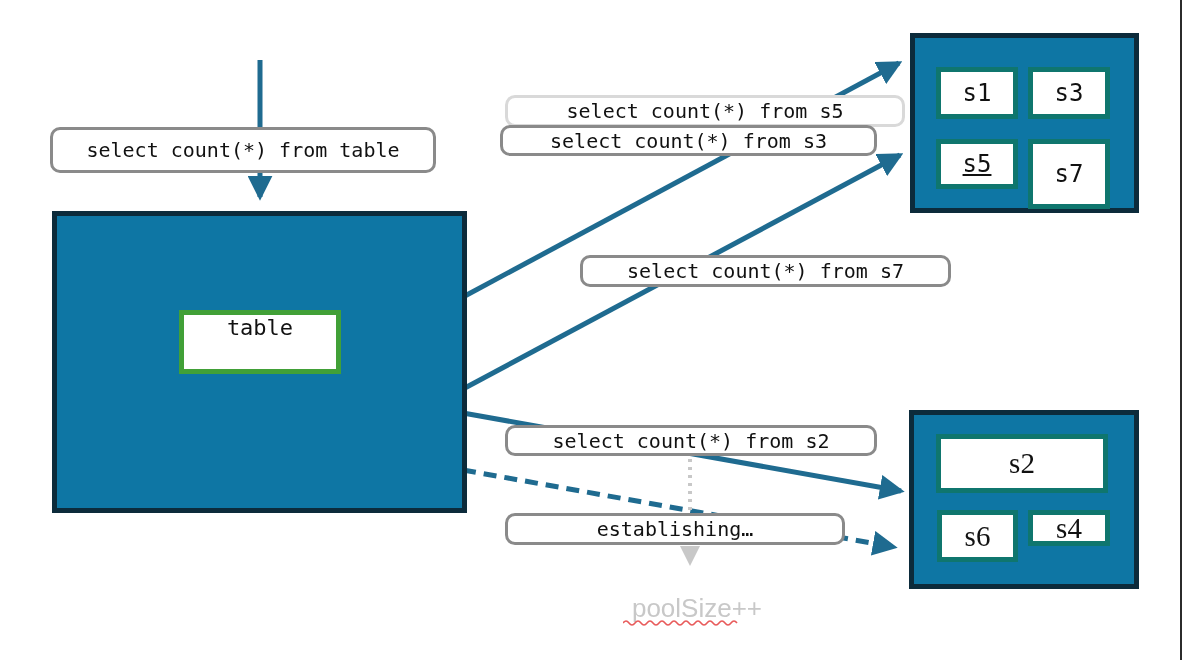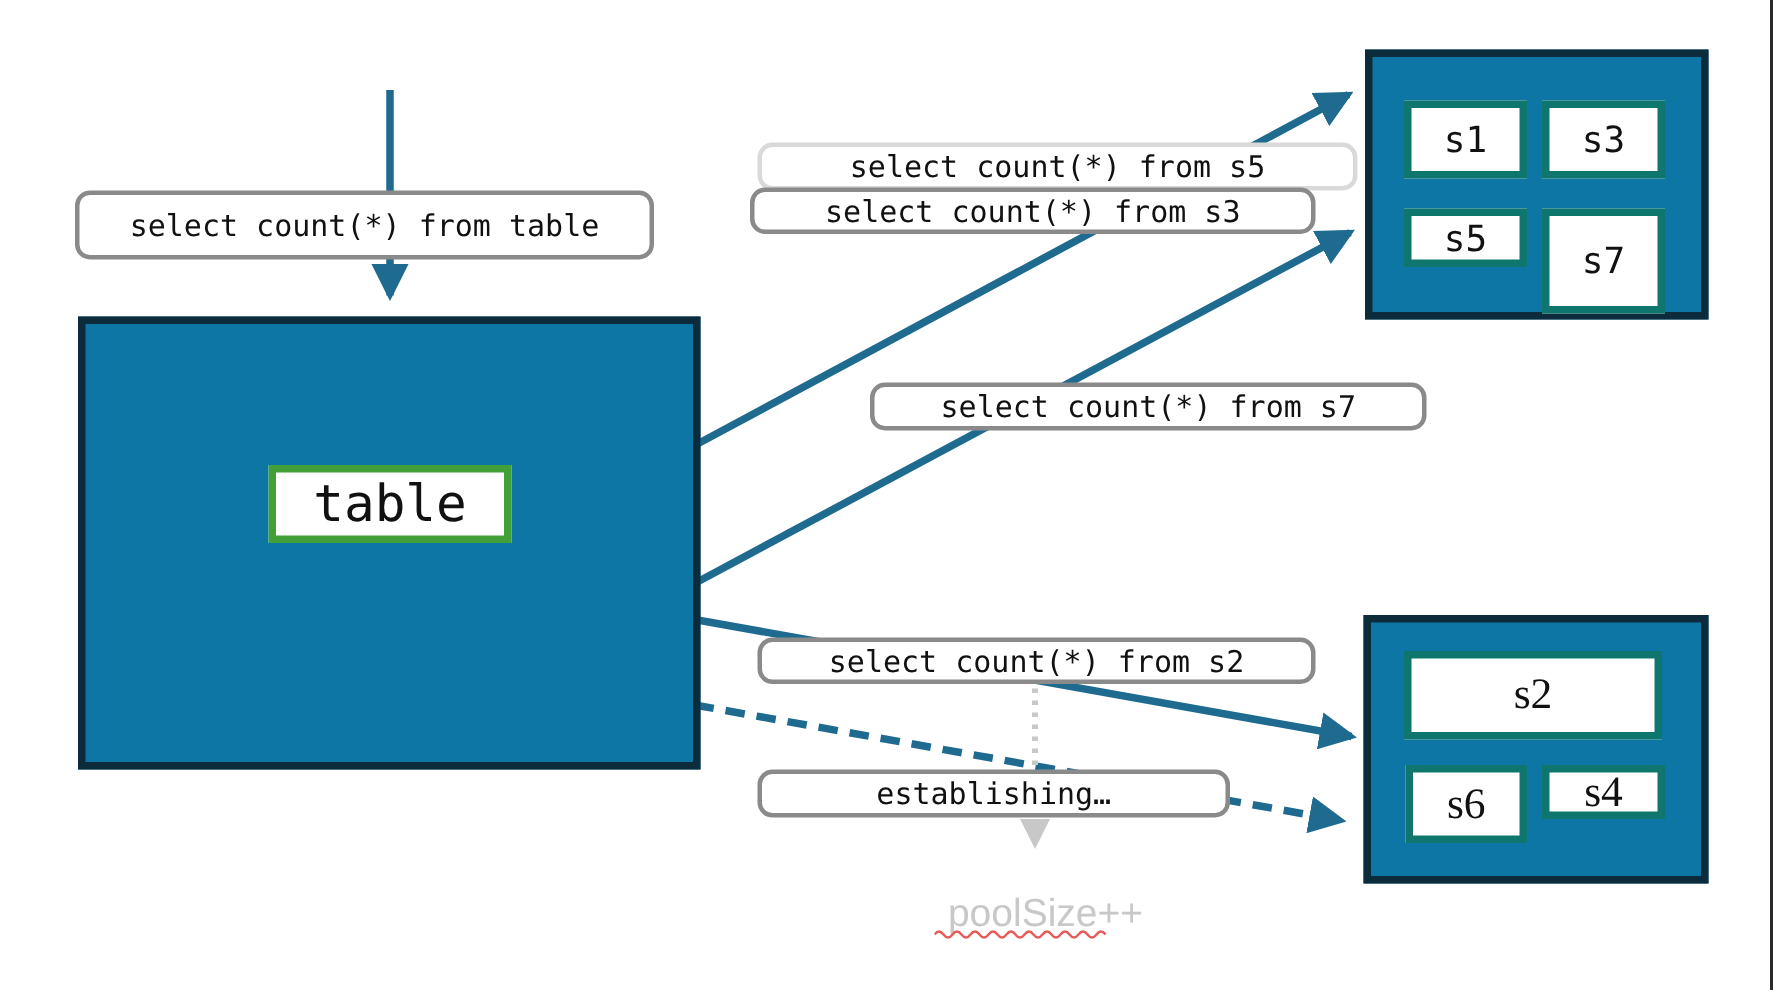--- a/index.html
+++ b/index.html
@@ -18,23 +18,23 @@
     font-size:24px;color:#111;z-index:3;
   }
   .shard.sans{font-family:Liberation Serif, serif;font-size:29px;justify-content:center;}
   .qlabel{
     position:absolute;background:#ffffff;border:3.5px solid #8a8a8a;
     border-radius:10px;box-sizing:border-box;display:flex;align-items:center;
     justify-content:center;font-size:20px;color:#111;z-index:3;white-space:nowrap;
   }
   .qlabel.light{border-color:#d9d9d9;z-index:3;}
   .table-inner{
-    position:absolute;left:179px;top:310px;width:162px;height:52px;
+    position:absolute;left:179px;top:310px;width:162px;height:64px;
     background:#ffffff;border:5px solid #41a037;box-sizing:border-box;
-    display:flex;align-items:center;justify-content:center;font-size:34px;
+    display:flex;justify-content:center;font-size:22px;
     color:#111;z-index:3;
   }
   .poolsize{
     position:absolute;left:612px;top:593px;width:170px;text-align:center;
     font-family:"Liberation Sans","DejaVu Sans",sans-serif;font-size:26px;
     color:#c8c8c8;z-index:3;
     text-decoration-color:#cccccc;text-underline-offset:3px;
   }
   .squiggle{position:absolute;left:623px;top:620px;z-index:3;}
   .edge-line{
@@ -81,32 +81,32 @@
   </div>
 
   <div class="qlabel" style="left:580px;top:255px;width:371px;height:32px;">
     <span>select count(*) from s7</span>
   </div>
 
   <div class="qlabel" style="left:505px;top:425px;width:372px;height:31px;">
     <span>select count(*) from s2</span>
   </div>
 
-  <div class="qlabel" style="left:505px;top:513px;width:315px;height:32px;">
+  <div class="qlabel" style="left:505px;top:513px;width:340px;height:32px;">
     <span>establishing…</span>
   </div>
 
   <div class="tealbox" style="left:910px;top:33px;width:229px;height:180px;"></div>
   <div class="shard" style="left:936px;top:67px;width:82px;height:52px;">
     <span>s1</span>
   </div>
   <div class="shard" style="left:1028px;top:67px;width:82px;height:52px;text-align:right;">
     <span>s3</span>
   </div>
-  <div class="shard" style="left:936px;top:139px;width:82px;height:39px;">
+  <div class="shard" style="left:936px;top:139px;width:82px;height:50px;text-decoration:underline;">
     <span>s5</span>
   </div>
   <div class="shard" style="left:1028px;top:139px;width:82px;height:70px;">
     <span>s7</span>
   </div>
 
   <div class="tealbox" style="left:909px;top:410px;width:230px;height:179px;"></div>
   <div class="shard sans" style="left:936px;top:434px;width:172px;height:59px;">
     <span>s2</span>
   </div>

